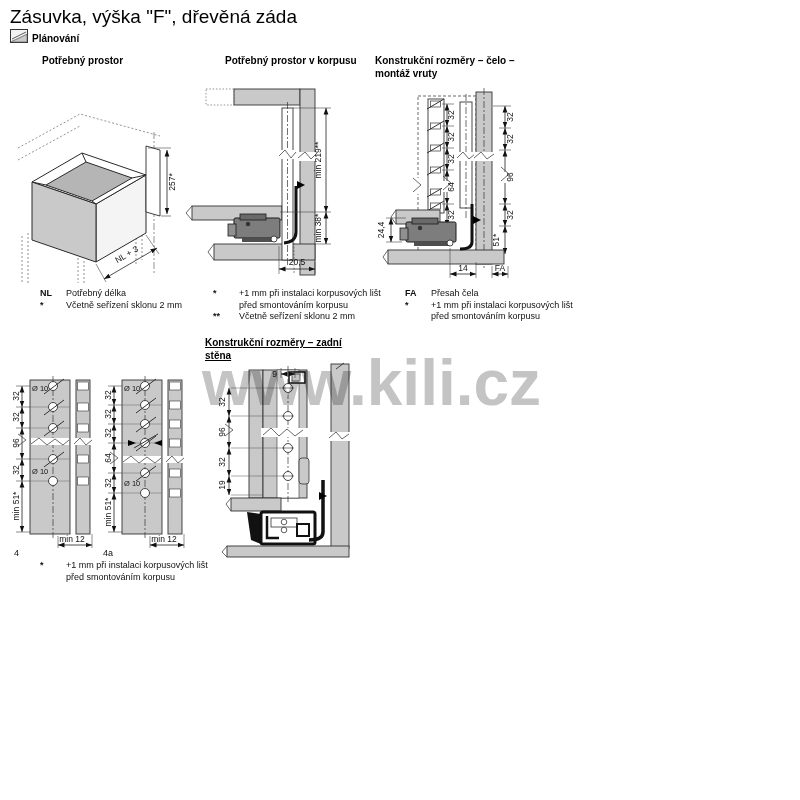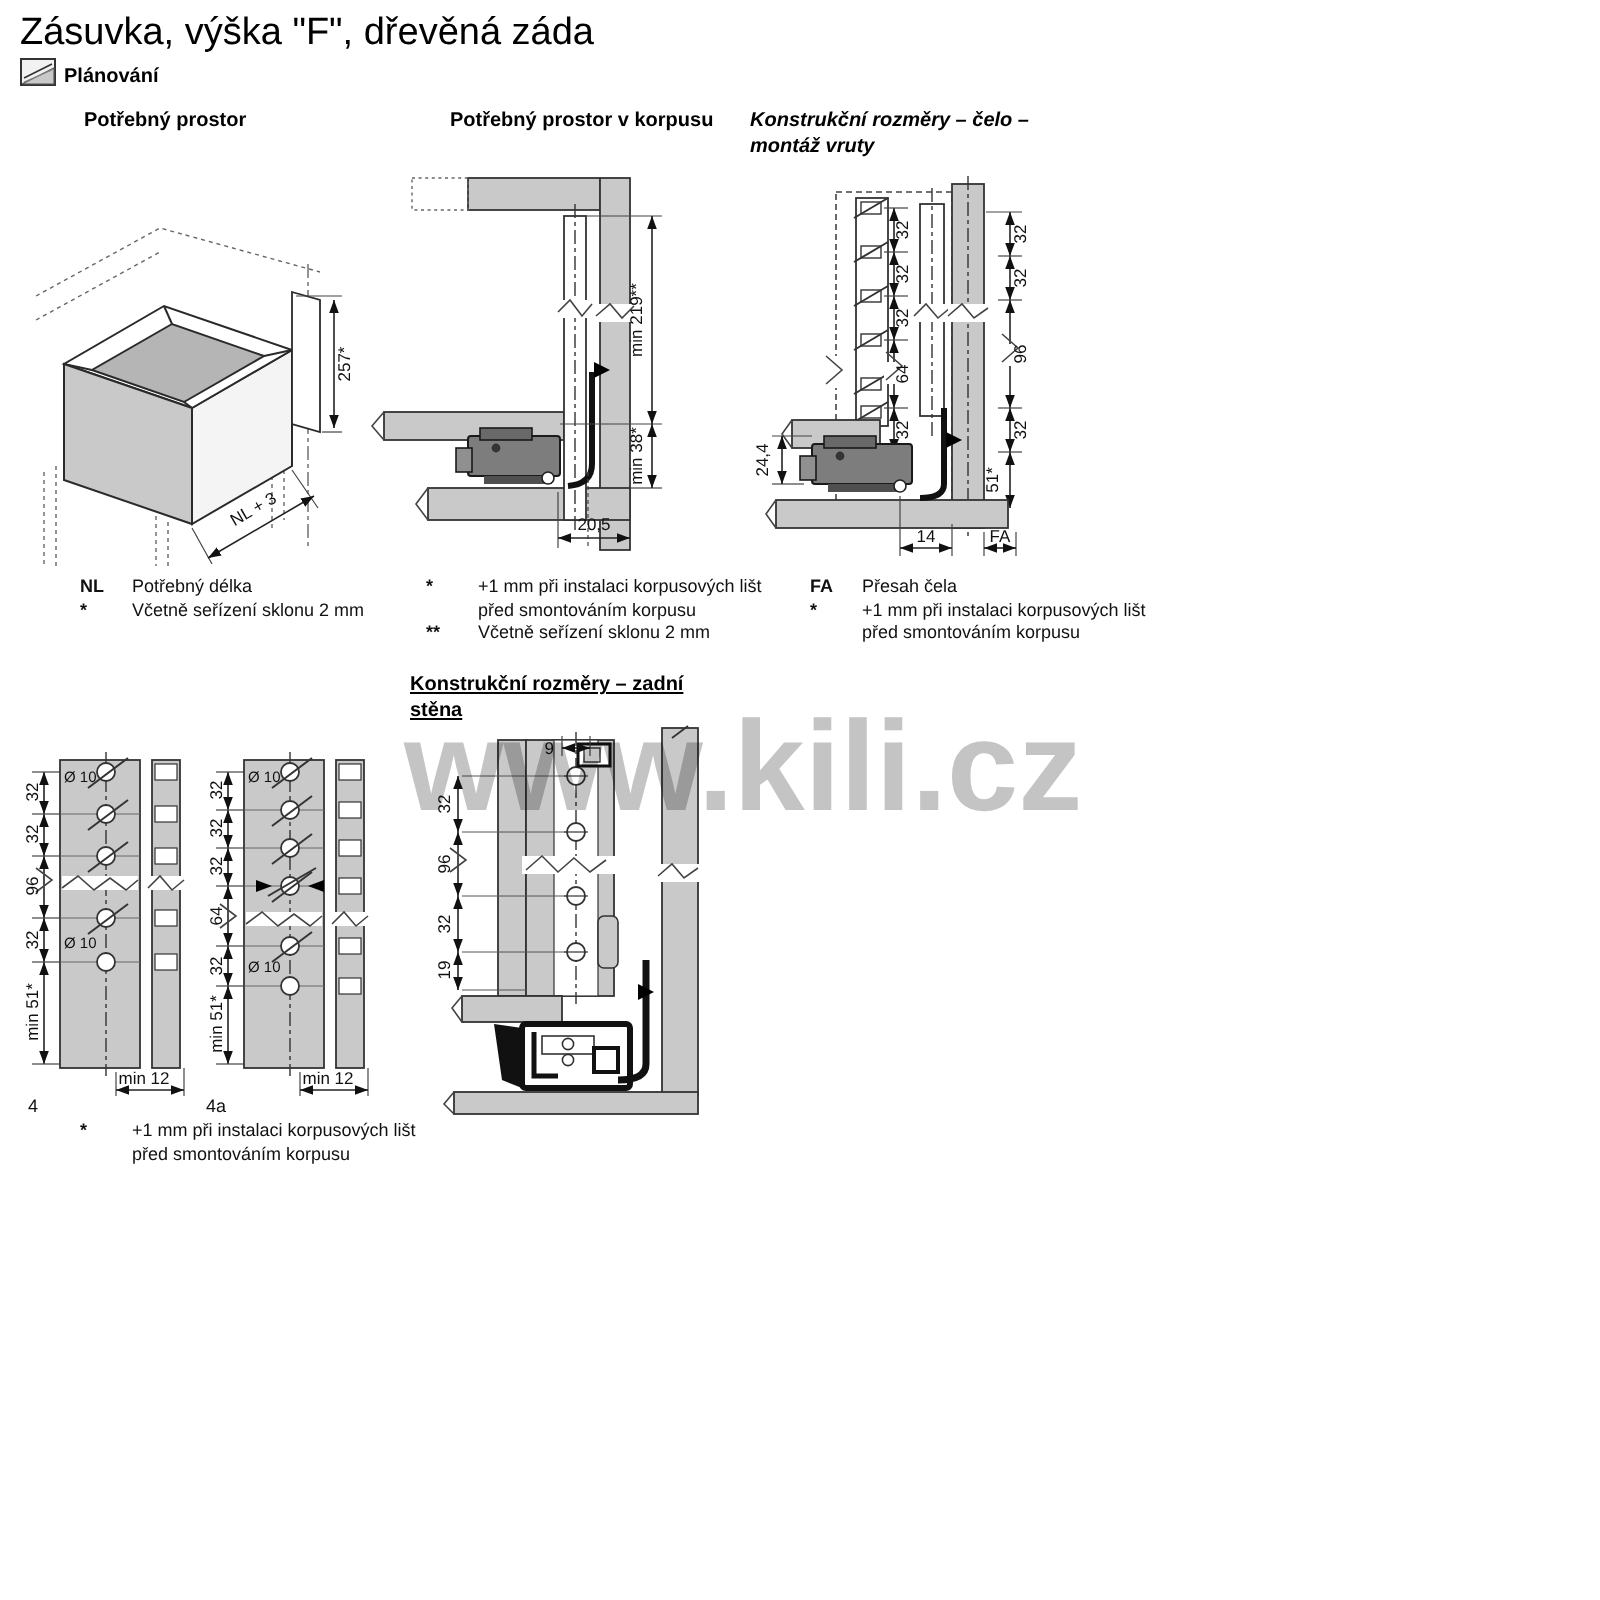--- a/index.html
+++ b/index.html
@@ -40,21 +40,21 @@
         <polygon points="1,13 17,5 17,13" fill="#c9c9c9" stroke="#555" stroke-width="0.6"></polygon>
         <line x1="2" y1="10" x2="16" y2="3" stroke="#333" stroke-width="0.8"></line>
         <line x1="2" y1="12" x2="16" y2="6" stroke="#888" stroke-width="0.6"></line>
       </svg>
     </span>
     <span class="sec-title">Plánování</span>
   </div>
 
   <div class="abs sec-title" style="left:10px;top:54px;width:165px;padding-left:32px;">Potřebný prostor</div>
   <div class="abs sec-title" style="left:185px;top:54px;width:182px;padding-left:40px;">Potřebný prostor v korpusu</div>
-  <div class="abs sec-title" style="left:375px;top:54px;width:170px;font-style:italic;">Konstrukční rozměry – čelo – montáž vruty</div>
+  <div class="abs sec-title" style="left:375px;top:54px;width:170px;">Konstrukční rozměry – čelo – montáž vruty</div>
 
   <svg class="abs" style="left:8px;top:86px;" width="175" height="200" viewBox="0 0 175 200">
     <defs>
         <marker id="m1" markerWidth="7" markerHeight="6" refX="6.5" refY="3" orient="auto-start-reverse" markerUnits="userSpaceOnUse">
           <path d="M0,0.6 L6.5,3 L0,5.4 Z" fill="#111"></path>
         </marker>
       </defs>
     <g stroke="#666" stroke-width="0.7" fill="none" stroke-dasharray="2 2">
       <path d="M10,62 L72,28 L152,50"></path>
         <path d="M10,74 L72,40"></path>

